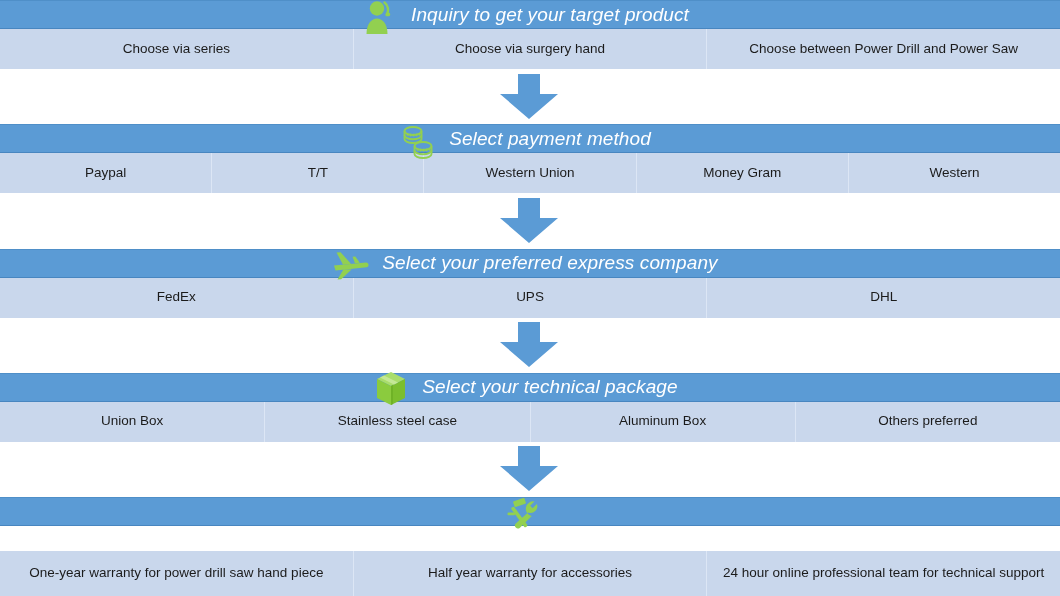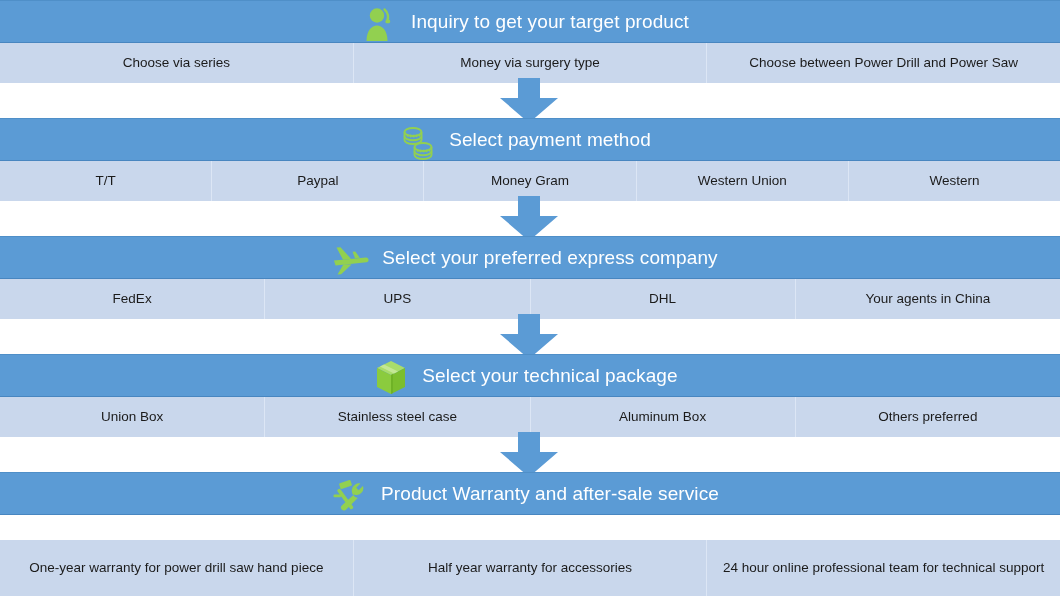--- a/index.html
+++ b/index.html
@@ -26,25 +26,26 @@
   .section {
     width: 100%;
     flex: 0 0 auto;
   }
 
   .sec-header {
     position: relative;
     background: #5B9BD5;
     border-top: 1px solid #4F8FC8;
     border-bottom: 1px solid #4886C0;
-    height: 43px;
+    height: 29px;
     display: flex;
     align-items: center;
     justify-content: center;
     box-sizing: border-box;
+    font-style: italic;
   }
 
   .sec-header-inner {
     display: flex;
     align-items: center;
     gap: 10px;
     transform: translateX(-6px);
   }
 
   .sec-icon {
@@ -65,21 +66,21 @@
   }
 
   
   .sec-options {
     background: #C9D7EC;
     display: flex;
     height: 40px;
     box-sizing: border-box;
   }
   .sec-options.tall {
-    height: 56px;
+    height: 45px;
     margin-top: 25px;
   }
 
   .opt-cell {
     flex: 1 1 0;
     display: flex;
     align-items: center;
     justify-content: center;
     text-align: center;
     font-size: 13.5px;
@@ -122,21 +123,21 @@
             <path d="M7.5 38 C7.5 27.5 12.8 22.5 18 22.5 C23.2 22.5 28.5 27.5 28.5 38 Z" fill="#92D050"></path>
             <path d="M25.5 6.5 a9.5 9.5 0 0 1 2.2 12.4" fill="none" stroke="#92D050" stroke-width="2.4" stroke-linecap="round"></path>
             <rect x="26.6" y="16.8" width="4.6" height="3.4" rx="1.4" fill="#92D050"></rect>
           </svg>
         </span>
         <span class="sec-title">Inquiry to get your target product</span>
       </div>
     </div>
     <div class="sec-options">
       <div class="opt-cell">Choose via series</div>
-      <div class="opt-cell">Money via surgery type</div>
+      <div class="opt-cell">Choose via surgery hand</div>
       <div class="opt-cell">Choose  between Power Drill and Power Saw</div>
     </div>
   </div>
 
   <div class="connector">
     <svg class="arrow-svg" width="66" height="46" viewBox="0 0 66 46" xmlns="http://www.w3.org/2000/svg">
       <polygon points="22,0 44,0 44,20 62,20 33,45 4,20 22,20" fill="#5B9BD5"></polygon>
     </svg>
   </div>
 
@@ -164,24 +165,24 @@
               <rect x="26" y="28.7" width="1.4" height="2.8"></rect>
               <rect x="29" y="28.5" width="1.4" height="2.7"></rect>
               <rect x="31.8" y="28.1" width="1.4" height="2.5"></rect>
             </g>
           </svg>
         </span>
         <span class="sec-title">Select payment method</span>
       </div>
     </div>
     <div class="sec-options">
+      <div class="opt-cell">Paypal</div>
       <div class="opt-cell">T/T</div>
-      <div class="opt-cell">Paypal</div>
+      <div class="opt-cell">Western Union</div>
       <div class="opt-cell">Money Gram</div>
-      <div class="opt-cell">Western Union</div>
       <div class="opt-cell">Western</div>
     </div>
   </div>
 
   <div class="connector">
     <svg class="arrow-svg" width="66" height="46" viewBox="0 0 66 46" xmlns="http://www.w3.org/2000/svg">
       <polygon points="22,0 44,0 44,20 62,20 33,45 4,20 22,20" fill="#5B9BD5"></polygon>
     </svg>
   </div>
 
@@ -198,21 +199,20 @@
             </g>
           </svg>
         </span>
         <span class="sec-title">Select your preferred express company</span>
       </div>
     </div>
     <div class="sec-options">
       <div class="opt-cell">FedEx</div>
       <div class="opt-cell">UPS</div>
       <div class="opt-cell">DHL</div>
-      <div class="opt-cell">Your agents in China</div>
     </div>
   </div>
 
   <div class="connector">
     <svg class="arrow-svg" width="66" height="46" viewBox="0 0 66 46" xmlns="http://www.w3.org/2000/svg">
       <polygon points="22,0 44,0 44,20 62,20 33,45 4,20 22,20" fill="#5B9BD5"></polygon>
     </svg>
   </div>
 
   <div class="section">
@@ -250,21 +250,20 @@
         <span class="sec-icon">
           <svg viewBox="0 0 42 42" width="42" height="42" xmlns="http://www.w3.org/2000/svg">
             <g fill="#92D050">
               <rect x="10.5" y="6.5" width="12" height="6" rx="1" transform="rotate(-18 16.5 9.5)"></rect>
               <rect x="14.5" y="12" width="3.6" height="24" rx="1.3" transform="rotate(-36 16.3 24)"></rect>
               <path d="M31.5 8.5 l-4.3 4.3 2.4 2.4 4.3-4.3 a6.7 6.7 0 0 1 -8.9 8.5 L12.5 30.7 a3 3 0 0 0 4.2 4.2 L28.8 23 a6.7 6.7 0 0 1 2.7 -14.5 Z"></path>
               <rect x="4.5" y="19.5" width="7.5" height="2.8" rx="1"></rect>
             </g>
           </svg>
         </span>
-        <span class="sec-title">Product Warranty and after-sale service</span>
       </div>
     </div>
     <div class="sec-options tall">
       <div class="opt-cell">One-year warranty for power drill saw hand piece</div>
       <div class="opt-cell">Half year warranty for accessories</div>
       <div class="opt-cell">24 hour online professional team for technical support</div>
     </div>
   </div>
 
 </div>

